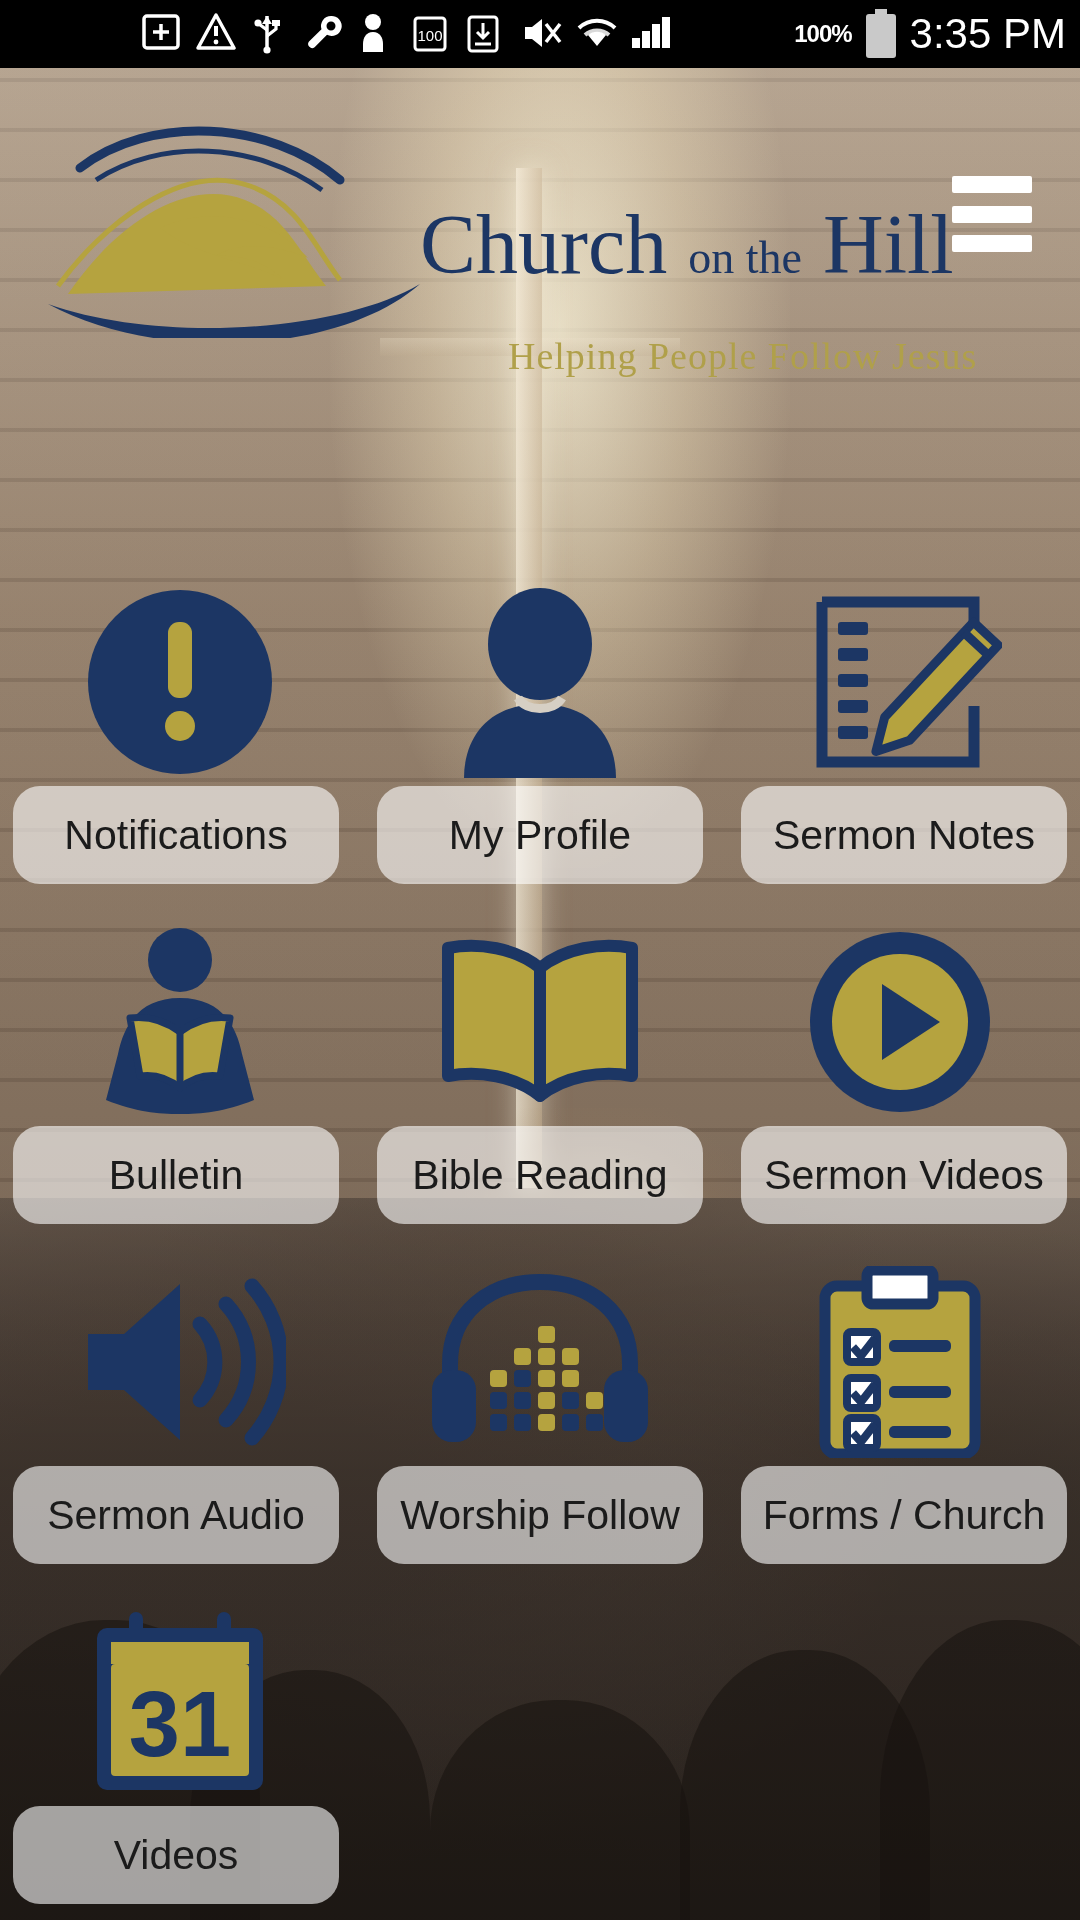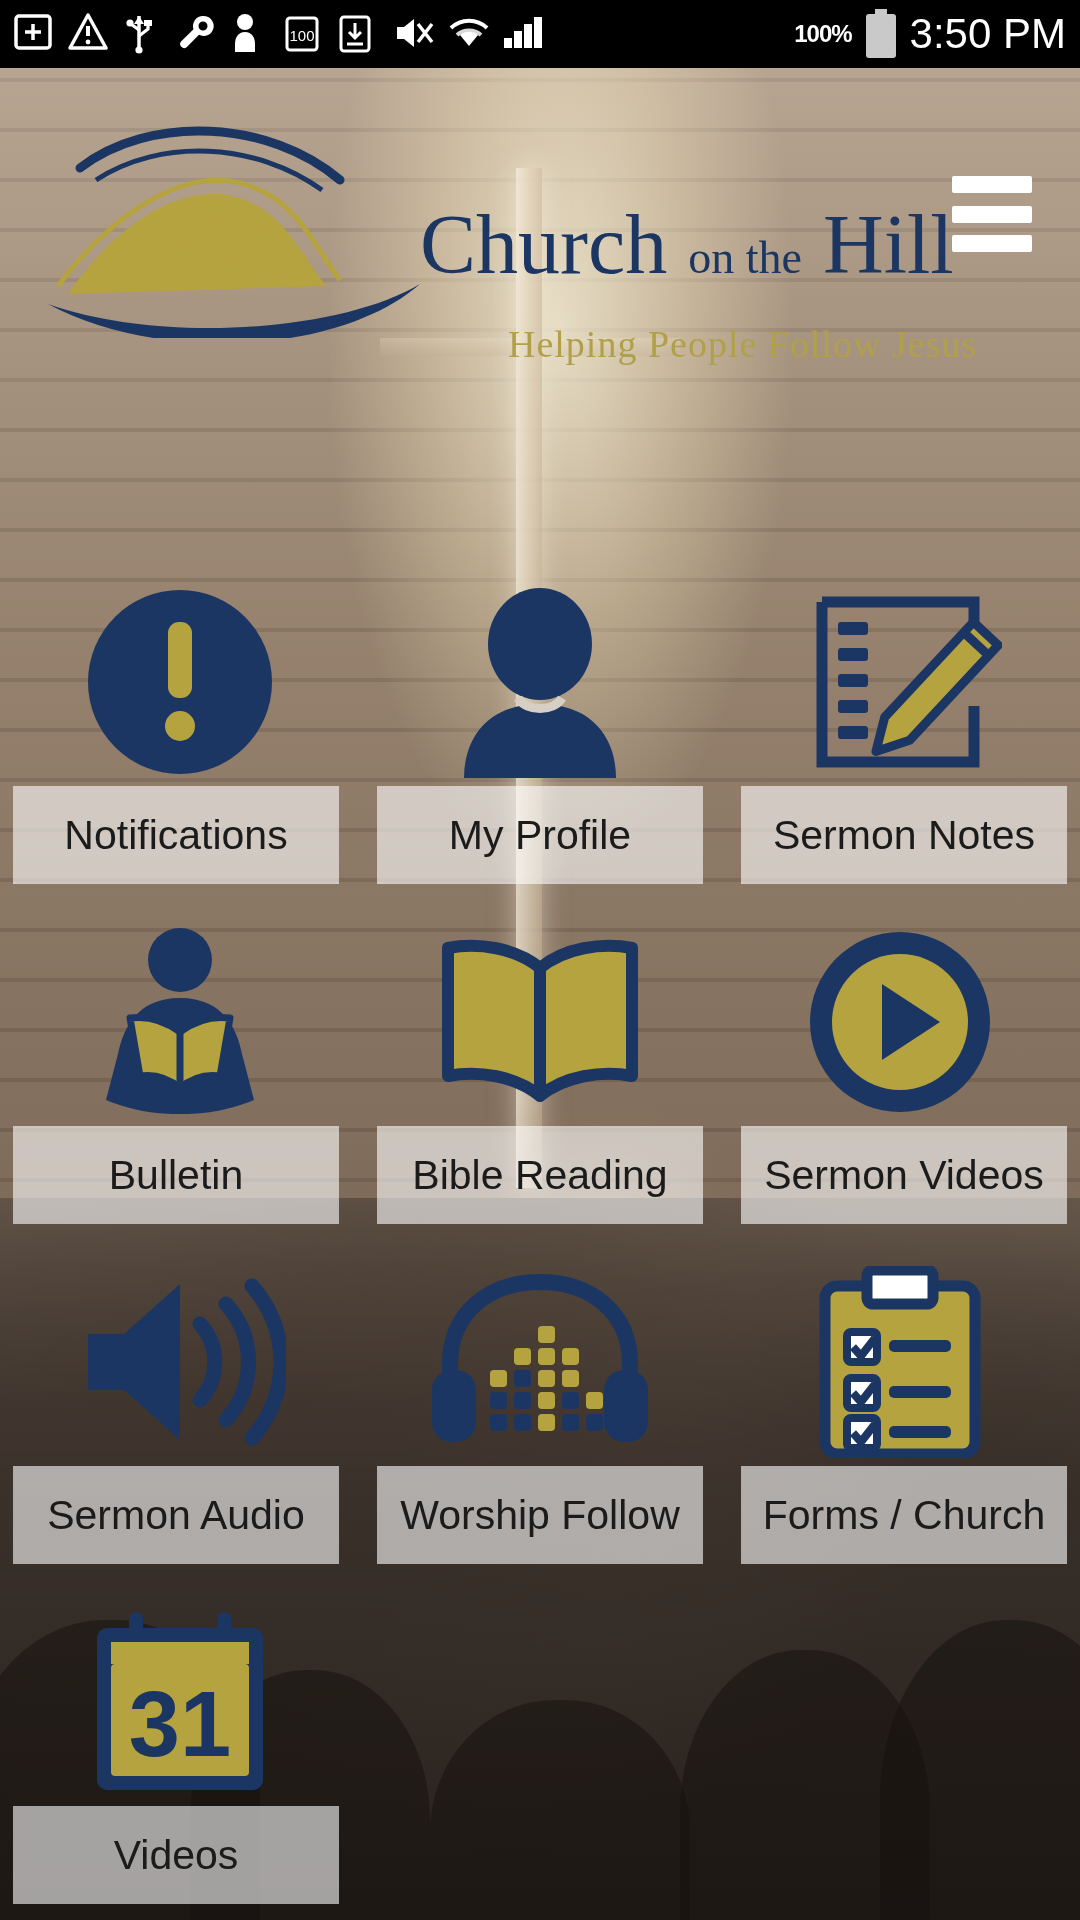--- a/index.html
+++ b/index.html
@@ -10,21 +10,21 @@
     overflow: hidden;
   }
   #screen { position: relative; width: 1080px; height: 1920px; overflow: hidden; }
 
   
   #statusbar {
     position: absolute; top: 0; left: 0; width: 1080px; height: 68px;
     background: #000; display: flex; align-items: center;
     padding: 0 14px;
   }
-  .sb-icons { display: flex; align-items: center; gap: 16px; flex: 1; }
+  .sb-icons { display: flex; align-items: center; gap: 16px; flex: 1; justify-content: center; }
   .sb-right { display: flex; align-items: center; gap: 12px; }
   .sb-ico { width: 38px; height: 44px; position: relative; display:inline-block; }
   .sb-batt-pct { color: #fff; font-size: 24px; font-weight: bold; letter-spacing: -1px; }
   .sb-time { color: #fff; font-size: 42px; font-weight: 500; letter-spacing: 0px; }
 
   
   #bg {
     position: absolute; top: 68px; left: 0; width: 1080px; height: 1852px;
     overflow: hidden;
     background: #8c7b6d;
@@ -76,42 +76,42 @@
   
   #header { position:absolute; top:68px; left:0; width:1080px; height:290px; }
   #logo { position:absolute; top:22px; left:40px; width:970px; height:250px; }
   .logo-text {
     position:absolute; left:380px; top:106px;
     font-family: "Liberation Serif", serif;
     color:#1c3664; font-size:84px; letter-spacing:0px; white-space:nowrap;
   }
   .logo-text .small { font-size:46px; }
   .logo-tag {
-    position:absolute; left:468px; top:232px;
+    position:absolute; left:468px; top:244px;
     font-family:"Liberation Serif", serif;
     color:#b0a04a; font-size:38px; letter-spacing:1px; white-space:nowrap;
   }
   #menu-btn {
     position:absolute; top:108px; right:48px; width:80px; height:76px;
     display:flex; flex-direction:column; justify-content:space-between;
   }
   #menu-btn span { display:block; height:17px; background:#ffffff; border-radius:2px; }
 
   
   #grid {
     position:absolute; top:560px; left:0; width:1080px; height:1360px;
     display:grid; grid-template-columns: repeat(3, 1fr); grid-template-rows: repeat(4, 340px);
   }
   .tile { position:relative; display:flex; flex-direction:column; align-items:center; }
   .tile-icon { height:208px; display:flex; align-items:flex-end; justify-content:center; margin-top:10px; }
   .tile-label {
     width:326px; height:98px; margin-top:8px;
     background: rgba(255,255,255,0.60);
     display:flex; align-items:center; justify-content:center;
-    color:#1b1b1b; font-size:41px; white-space:nowrap;
+    color:#1b1b1b; font-size:41px; white-space:nowrap;border-radius:27px;
   }
   .tile:nth-child(3n+1) .tile-label { margin-left:-8px; }
   .tile:nth-child(3n) .tile-label { margin-right:-8px; }
   svg { display:block; }
 </style>
 </head>
 <body>
 
 <div id="screen">
 
@@ -185,21 +185,21 @@
       </span>
     </div>
     <div class="sb-right">
       <span class="sb-batt-pct">100%</span>
       <span class="sb-ico" style="width:34px;height:50px;">
         <svg width="34" height="50" viewBox="0 0 34 50">
             <rect x="11" y="0" width="12" height="5" fill="#c9c9c9"></rect>
             <rect x="2" y="5" width="30" height="44" rx="3" fill="#c9c9c9"></rect>
           </svg>
       </span>
-      <span class="sb-time">3:50 PM</span>
+      <span class="sb-time">3:35 PM</span>
     </div>
   </div>
 
   <div id="bg">
     <div class="bg-wall"></div>
     <div class="bg-glow"></div>
     <div class="bg-cross-h"></div>
     <div class="bg-cross-v"></div>
     <div class="bg-stage"></div>
     <div class="bg-crowd"></div>

